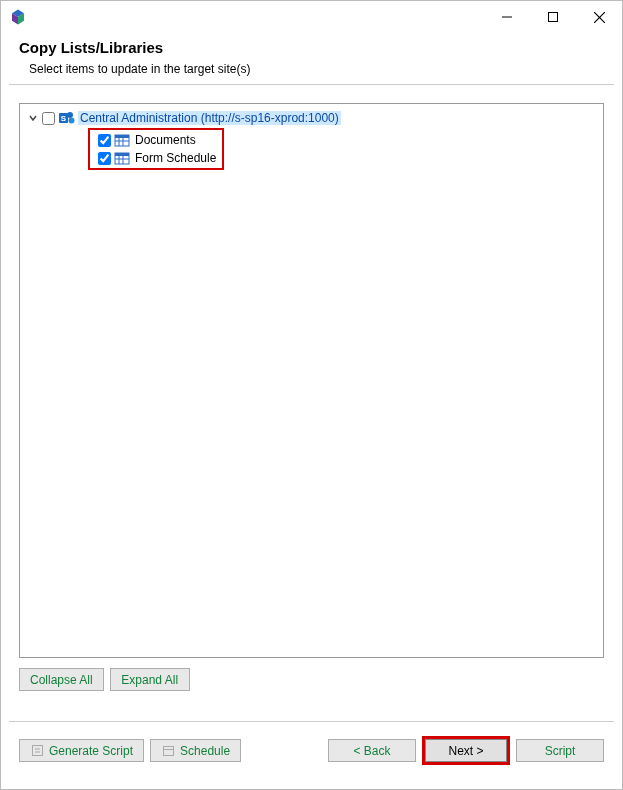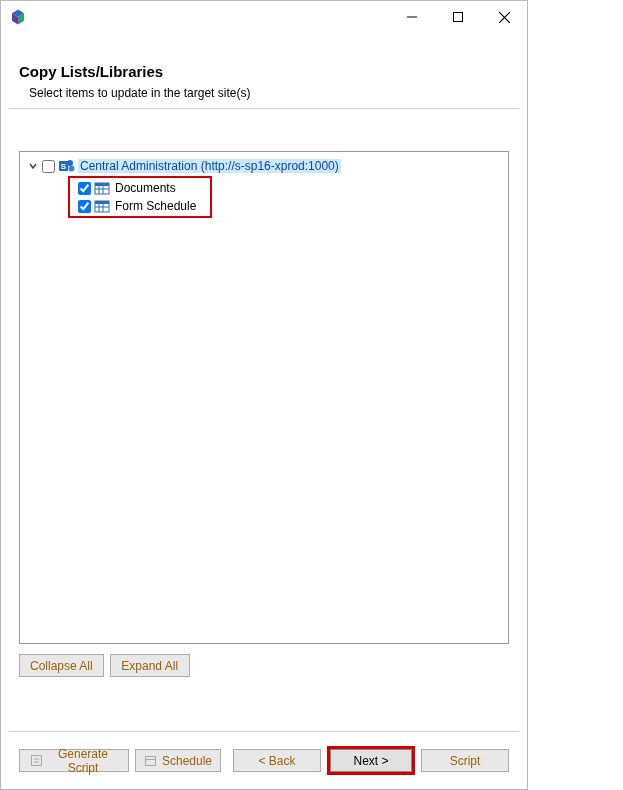--- a/index.html
+++ b/index.html
@@ -8,28 +8,27 @@
     padding: 0;
     width: 623px;
     height: 790px;
     font-family: "Segoe UI", Tahoma, sans-serif;
     font-size: 12px;
     color: #000;
     background: #fff;
     overflow: hidden;
   }
   .window {
-    width: 528px;
+    width: 623px;
     height: 790px;
     border: 1px solid #bbb;
     position: relative;
     display: flex;
     flex-direction: column;
     background: #fff;
-    gap: 24px;
   }
   .titlebar {
     height: 32px;
     display: flex;
     align-items: center;
     padding: 0 0 0 8px;
   }
   .titlebar .logo {
     width: 18px; height: 18px;
     display: flex; align-items: center; justify-content: center;
@@ -79,22 +78,22 @@
     display: flex;
     align-items: center;
     height: 20px;
     padding-left: 6px;
     white-space: nowrap;
   }
   .indent1 { padding-left: 6px; }
   .children {
     border: 2px solid #d30000;
     display: inline-block;
-    margin-left: 48px;
-    padding: 1px 12px 1px 4px;
+    margin-left: 68px;
+    padding: 1px 4px 1px 4px;
   }
   .tree-row .chev {
     width: 14px; height: 14px;
     display: flex; align-items: center; justify-content: center;
     margin-right: 2px;
   }
   .tree-row input[type=checkbox] {
     width: 13px; height: 13px;
     margin: 0 4px 0 0;
   }
@@ -132,26 +131,26 @@
     padding: 0 10px;
     font-size: 12px;
     display: inline-flex;
     align-items: center;
     justify-content: center;
     gap: 5px;
     min-width: 80px;
     color: #333;
   }
   .btn.disabled {
-    color: #a16207;
+    color: #15803d;
     background: #e8e8e8;
   }
   .footer {
     border-top: 1px solid #ccc;
-    margin: 22px 8px 0 8px;
+    margin: 22px 8px 10px 8px;
     padding: 14px 10px 14px 10px;
     display: flex;
     align-items: center;
     gap: 6px;
   }
   .footer .spacer { flex: 1; }
   .btn-wide { min-width: 88px; }
   .btn-next-wrap {
     border: 3px solid #d30000;
     display: inline-flex;

